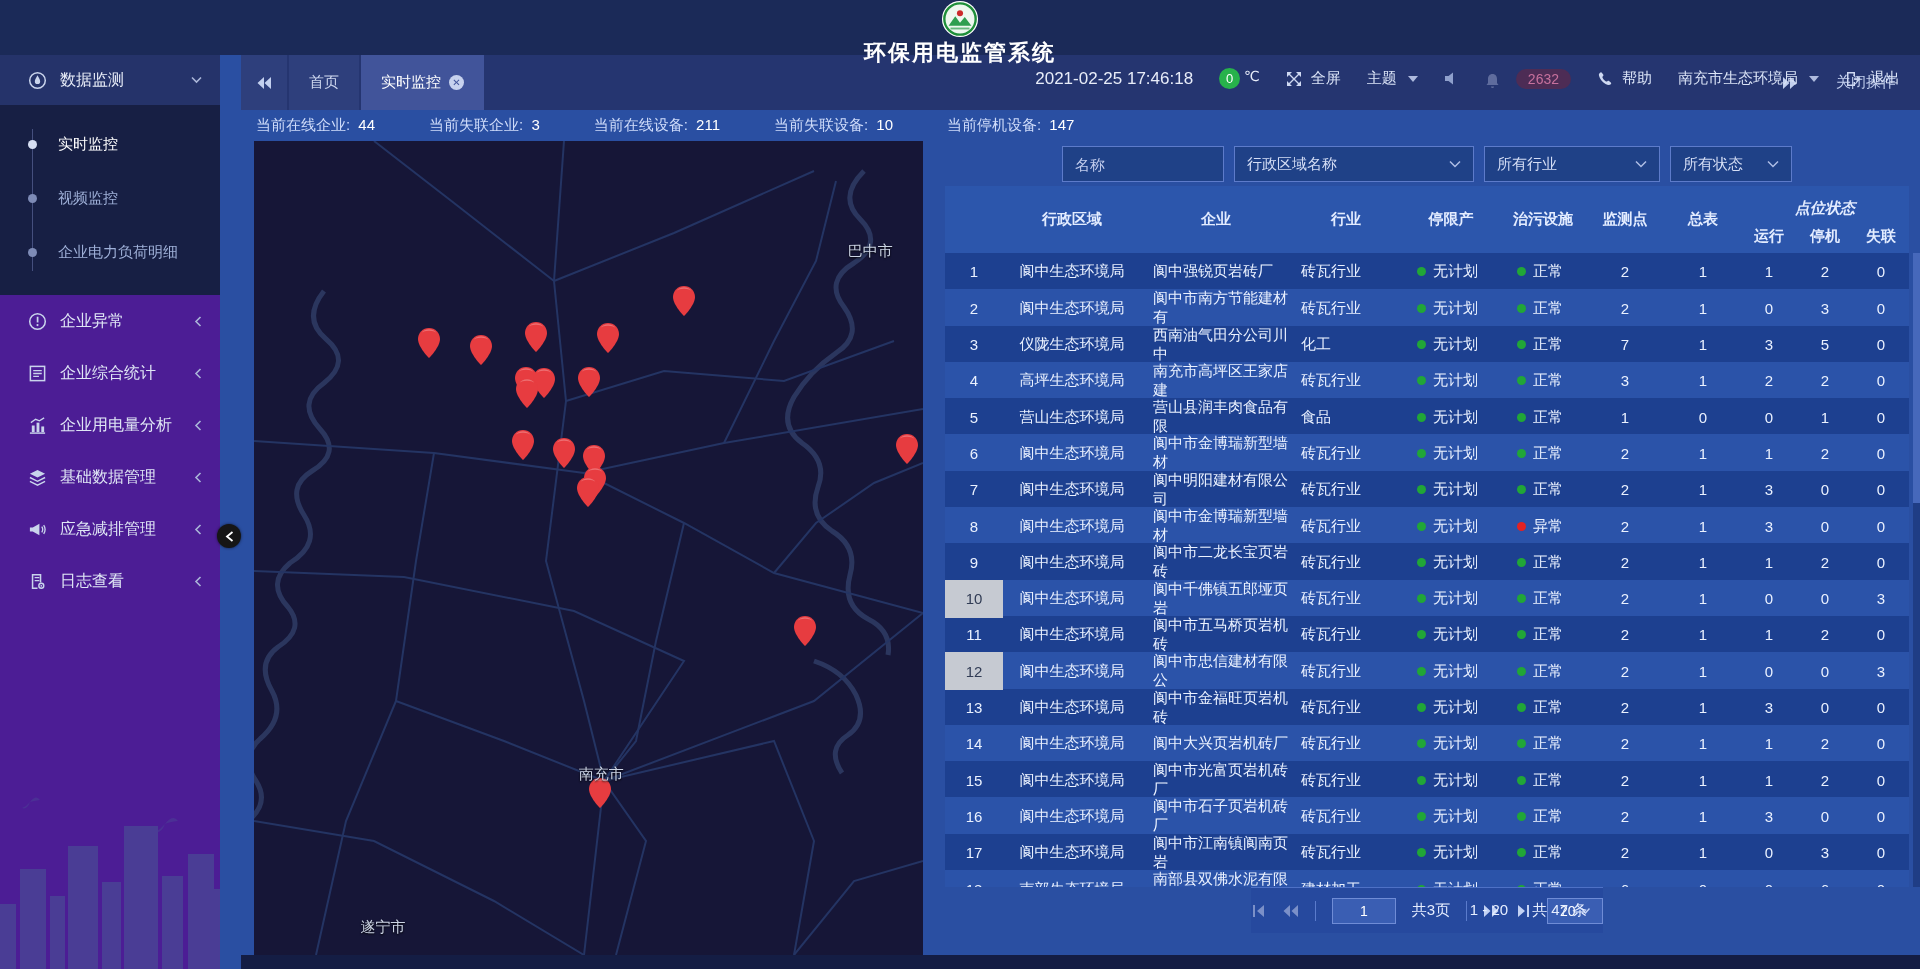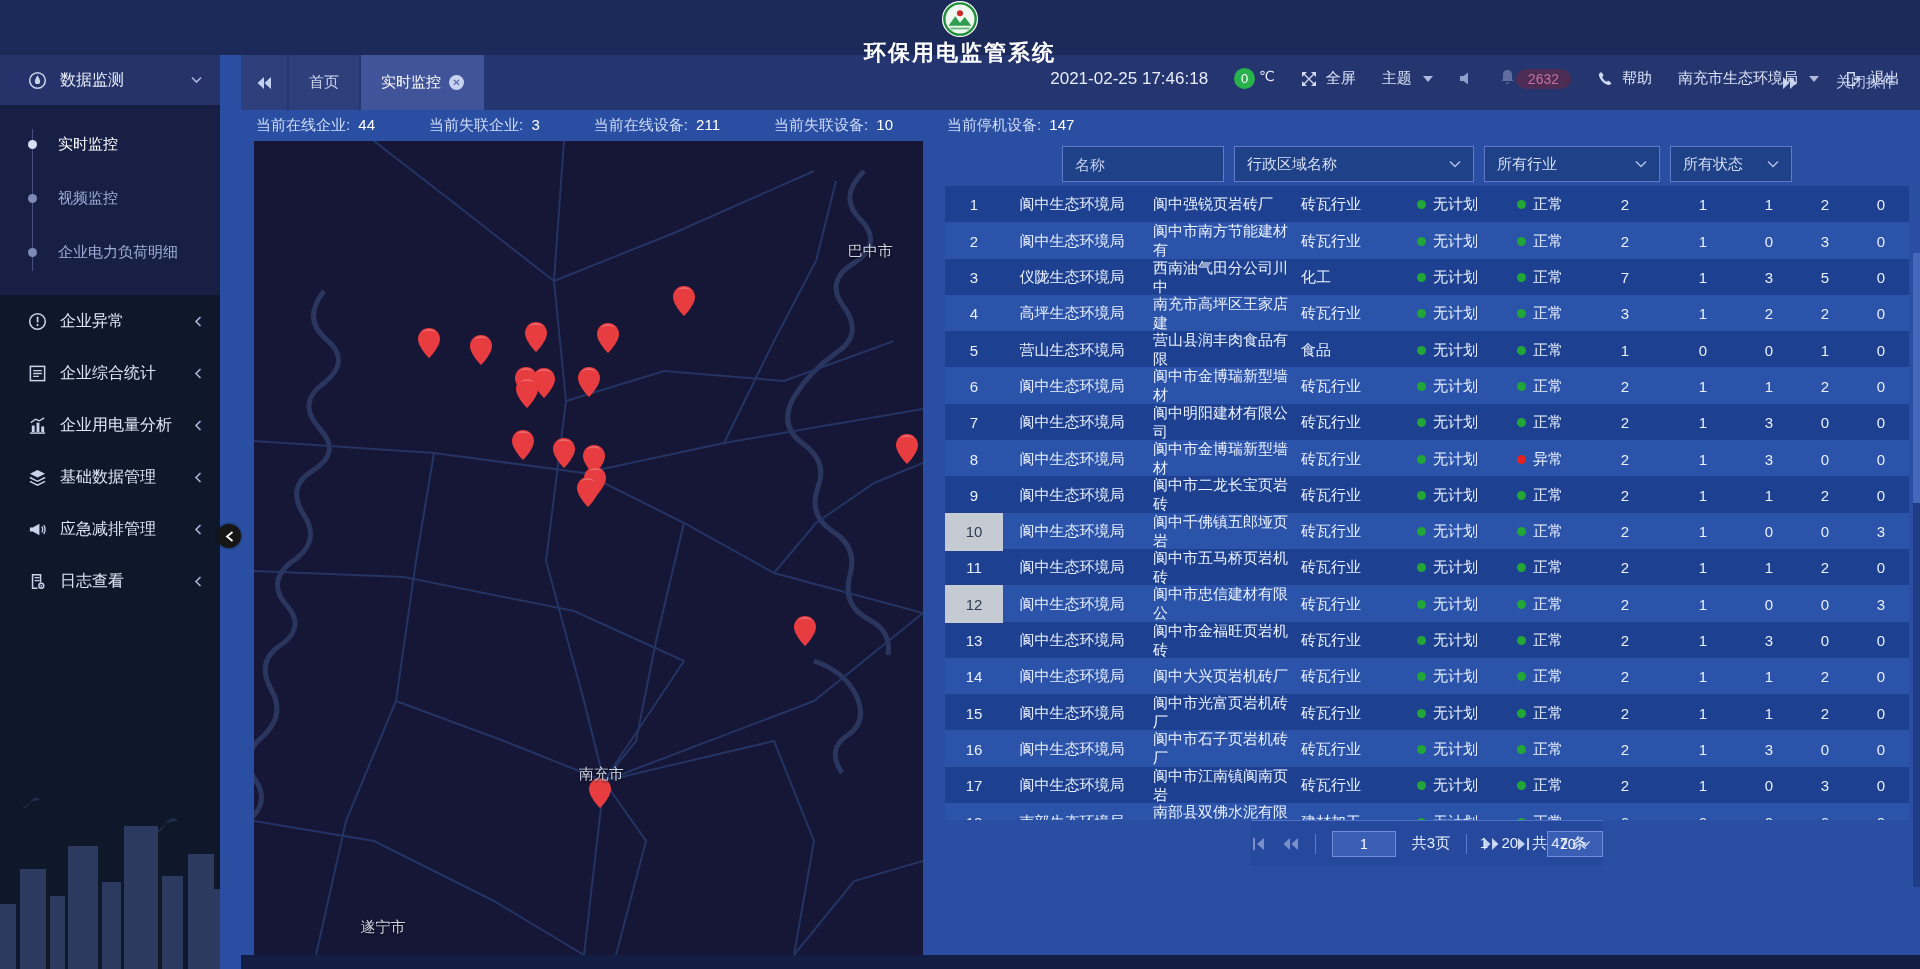--- a/index.html
+++ b/index.html
@@ -11,25 +11,25 @@
   .logo { width:38px; height:38px; margin:0 14px 0 14px; flex:none; }
   .app-title { font-size:22px; font-weight:bold; letter-spacing:2px; color:#fff; }
   .hdr-right { margin-left:auto; display:flex; align-items:center; gap:26px; padding-right:20px; }
   .hdr-dt { font-size:17px; color:#e8edf9; }
   .temp-wrap { display:flex; align-items:flex-start; gap:4px; }
   .temp-badge { width:21px; height:21px; border-radius:50%; background:#27b24b; color:#fff; font-size:13px; display:flex; align-items:center; justify-content:center; }
   .temp-unit { font-size:14px; color:#e8edf9; }
   .hbtn { display:flex; align-items:center; gap:9px; font-size:15px; color:#dbe4f7; cursor:default; }
   .hbtn svg { display:block; }
   .caret-down { width:0; height:0; border-left:5px solid transparent; border-right:5px solid transparent; border-top:6px solid #aebade; display:inline-block; margin-left:2px; }
-  .notif { display:flex; align-items:flex-start; gap:1px; }
+  .notif { display:flex; align-items:flex-end; gap:16px; }
   .notif-pill { background:#4d2c55; color:#c7719d; font-size:14px; padding:2px 12px; border-radius:11px; }
 
   
-  .sidebar { position:absolute; top:55px; left:0; bottom:0; width:220px; background:#0f172a; overflow:hidden; z-index:4; }
+  .sidebar { position:absolute; top:55px; left:0; bottom:0; width:220px; background:#4c1d95; overflow:hidden; z-index:4; }
   .sb-group-header { height:50px; display:flex; align-items:center; padding-left:28px; gap:13px; font-size:16px; color:#e8edf8; background:#25336a; position:relative; }
   .sb-group-header .chev { position:absolute; right:18px; }
   .sb-sub { background:#171f44; padding:12px 0 16px; position:relative; }
   .sb-sub::before { content:''; position:absolute; left:32px; top:24px; bottom:24px; width:1px; background:#454f7e; }
   .sb-sub-item { height:54px; display:flex; align-items:center; padding-left:58px; font-size:15px; color:#9fb0d8; position:relative; }
   .sb-sub-item::before { content:''; position:absolute; left:28px; width:9px; height:9px; border-radius:50%; background:#7e8bb6; }
   .sb-sub-item.active { color:#ffffff; }
   .sb-sub-item.active::before { background:#d6def2; }
   .sb-item { height:52px; display:flex; align-items:center; padding-left:28px; gap:13px; font-size:16px; color:#dfe6f5; position:relative; }
   .sb-item .chev { position:absolute; right:18px; }
@@ -86,21 +86,21 @@
 
   .scroll-track { position:absolute; right:0; top:112px; width:8px; height:634px; background:#1f3d85; }
   .scroll-thumb { position:absolute; right:0; top:0; width:8px; height:250px; background:#4668bb; }
 
   .pgbar { height:46px; flex:none; border-top:1px solid #4e71c6; background:#26499e; display:flex; align-items:center; justify-content:center; gap:16px; position:relative; }
   .pg-ico { display:flex; align-items:center; }
   .pg-sep { width:1px; height:20px; background:#5a7bcc; }
   .pg-box { width:64px; height:26px; background:#3a5eb3; border:1px solid #6f8cd6; display:flex; align-items:center; justify-content:center; font-size:14px; color:#fff; }
   .pg-pages { font-size:15px; color:#e6eeff; }
   .pg-size { width:56px; height:26px; background:#3a5eb3; border:1px solid #6f8cd6; display:flex; align-items:center; justify-content:center; gap:6px; font-size:14px; color:#fff; }
-  .pg-range { position:absolute; right:16px; font-size:15px; color:#e6eeff; display:flex; gap:14px; }
+  .pg-range { position:absolute; right:16px; font-size:15px; color:#e6eeff; display:flex; gap:24px; }
 </style>
 </head>
 <body>
 
 <div class="header">
   <svg class="logo" viewBox="0 0 40 40">
     <circle cx="20" cy="20" r="19" fill="#ffffff"></circle>
     <circle cx="20" cy="20" r="16.5" fill="#eef8ef" stroke="#1f8f3a" stroke-width="2.5"></circle>
     <circle cx="20" cy="14" r="3.2" fill="#cc2a2a"></circle>
     <path d="M8 27 L15 17 L20 24 L25 18 L32 27 Z" fill="#2e9e4f"></path>
@@ -417,20 +417,34 @@
             </svg>
           </div>
           <div class="f-ctrl f-sel f-status">
             <span>所有状态</span>
             <svg width="12" height="8" viewBox="0 0 12 8">
               <path d="M1 1.5 L6 6.5 L11 1.5" fill="none" stroke="#aebde6" stroke-width="1.5"></path>
             </svg>
           </div>
         </div>
 
+        <div class="thead">
+          <div class="th-span"></div>
+          <div class="th-span">行政区域</div>
+          <div class="th-span">企业</div>
+          <div class="th-span">行业</div>
+          <div class="th-span">停限产</div>
+          <div class="th-span">治污设施</div>
+          <div class="th-span">监测点</div>
+          <div class="th-span">总表</div>
+          <div class="th-group">点位状态</div>
+          <div class="th-sub" style="grid-column:9">运行</div>
+          <div class="th-sub" style="grid-column:10">停机</div>
+          <div class="th-sub" style="grid-column:11">失联</div>
+        </div>
 
         <div class="tbody" id="table-body">
             <div class="trow">
               <div class="td ctr">1</div>
               <div class="td ctr">阆中生态环境局</div>
               <div class="td left">阆中强锐页岩砖厂</div>
               <div class="td left2">砖瓦行业</div>
               <div class="td dotc"><div class="dot" style="background: rgb(33, 166, 55);"></div>无计划</div>
               <div class="td dotc"><div class="dot" style="background: rgb(33, 166, 55);"></div>正常</div>
               <div class="td ctr">2</div>

